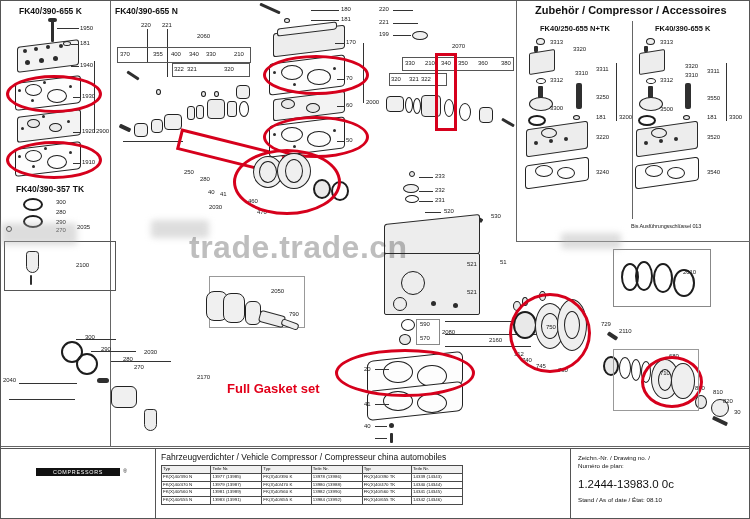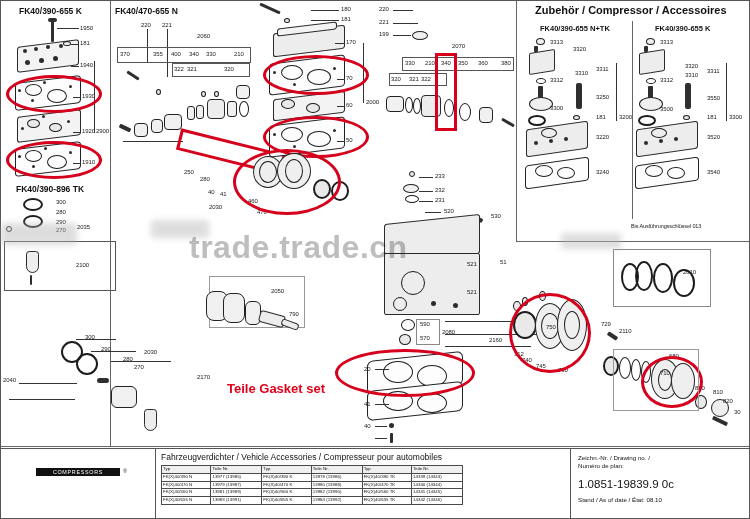--- a/index.html
+++ b/index.html
@@ -138,21 +138,21 @@
   <div class="dot" style="left:17px;top:154px;width:3px;height:3px;"></div>
   <div class="dot" style="left:31px;top:164px;width:3px;height:3px;"></div>
   <div class="dot" style="left:43px;top:146px;width:3px;height:3px;"></div>
   <div class="dot" style="left:68px;top:150px;width:3px;height:3px;"></div>
   <div class="ln hl" style="left:72px;top:162px;width:8px;"></div>
   <div class="lbl" style="left:81px;top:158px;">1910</div>
 
   <div class="ell" style="left:5px;top:74px;width:96px;height:38px;"></div>
   <div class="ell" style="left:5px;top:140px;width:96px;height:38px;"></div>
 
-  <div class="hdr" style="left:15px;top:183px;">FK40/390-896 TK</div>
+  <div class="hdr" style="left:15px;top:183px;">FK40/390-357 TK</div>
   <div class="ring" style="left:22px;top:197px;width:20px;height:13px;border-width:2px;"></div>
   <div class="ring" style="left:22px;top:214px;width:20px;height:13px;border-width:2px;"></div>
   <div class="lbl" style="left:55px;top:198px;">300</div>
   <div class="lbl" style="left:55px;top:208px;">280</div>
   <div class="lbl" style="left:55px;top:218px;">290</div>
   <div class="lbl" style="left:55px;top:226px;">270</div>
   <div class="lbl" style="left:76px;top:223px;">2035</div>
   <div class="ring" style="left:5px;top:225px;width:6px;height:6px;"></div>
 
   <div class="box" style="left:3px;top:240px;width:112px;height:50px;"></div>
@@ -170,21 +170,21 @@
   <div class="cyl" style="left:110px;top:385px;width:26px;height:22px;border-radius:6px;"></div>
   <div class="bolt" style="left:96px;top:377px;width:12px;height:5px;border-radius:3px;"></div>
   <div class="blk" style="left:143px;top:408px;width:13px;height:22px;border-radius:4px 4px 8px 8px;"></div>
   <div class="ln hl" style="left:75px;top:338px;width:40px;"></div>
   <div class="ln hl" style="left:90px;top:350px;width:45px;"></div>
   <div class="ln hl" style="left:110px;top:360px;width:60px;"></div>
   <div class="ln hl" style="left:18px;top:382px;width:58px;"></div>
   <div class="ln hl" style="left:8px;top:398px;width:66px;"></div>
   <div class="lbl" style="left:2px;top:376px;">2040</div>
 
-  <div class="hdr" style="left:114px;top:5px;">FK40/470-655 N</div>
+  <div class="hdr" style="left:114px;top:5px;">FK40/390-655 N</div>
 
   <div class="lbl" style="left:140px;top:21px;">220</div>
   <div class="lbl" style="left:161px;top:21px;">221</div>
   <div class="lbl" style="left:196px;top:32px;">2060</div>
   <div class="ln vl" style="left:146px;top:28px;height:34px;"></div>
   <div class="ln vl" style="left:166px;top:28px;height:48px;"></div>
   <div class="box" style="left:116px;top:46px;width:134px;height:16px;"></div>
   <div class="lbl" style="left:119px;top:50px;">370</div>
   <div class="lbl" style="left:152px;top:50px;">355</div>
   <div class="lbl" style="left:170px;top:50px;">400</div>
@@ -308,21 +308,21 @@
   <div class="lbl" style="left:434px;top:196px;">231</div>
   <div class="ln hl" style="left:418px;top:176px;width:14px;"></div>
   <div class="ln hl" style="left:418px;top:190px;width:14px;"></div>
   <div class="ln hl" style="left:418px;top:200px;width:14px;"></div>
   <div class="ringf" style="left:408px;top:170px;width:6px;height:6px;"></div>
   <div class="cyl" style="left:402px;top:183px;width:16px;height:9px;border-radius:50%;"></div>
   <div class="ring" style="left:404px;top:194px;width:14px;height:8px;"></div>
 
   <div class="hdr big" style="left:534px;top:3px;">Zubehör / Compressor / Accessoires</div>
   <div class="sep" style="left:631px;top:20px;width:1px;height:198px;"></div>
-  <div class="hdr" style="left:539px;top:23px;font-size:7.5px;">FK40/390-655 N+TK</div>
+  <div class="hdr" style="left:539px;top:23px;font-size:7.5px;">FK40/250-655 N+TK</div>
   <div class="hdr" style="left:654px;top:23px;font-size:7.5px;">FK40/390-655 K</div>
 
   <div class="cyl" style="left:535px;top:37px;width:9px;height:7px;border-radius:50%;"></div>
   <div class="lbl" style="left:549px;top:38px;">3313</div>
   <div class="blk" style="left:528px;top:50px;width:26px;height:22px;border-radius:2px;transform:skewY(-9deg);"></div>
   <div class="bolt" style="left:533px;top:45px;width:4px;height:6px;"></div>
   <div class="lbl" style="left:572px;top:45px;">3320</div>
   <div class="ring" style="left:535px;top:77px;width:10px;height:6px;"></div>
   <div class="lbl" style="left:549px;top:76px;">3312</div>
   <div class="lbl" style="left:574px;top:69px;">3310</div>
@@ -458,21 +458,21 @@
   <div class="box" style="left:208px;top:275px;width:96px;height:52px;border-color:#999;"></div>
   <div class="lbl" style="left:270px;top:287px;">2050</div>
   <div class="lbl" style="left:288px;top:310px;">790</div>
   <div class="cyl" style="left:205px;top:290px;width:22px;height:30px;border-radius:8px;"></div>
   <div class="cyl" style="left:222px;top:292px;width:22px;height:30px;border-radius:8px;"></div>
   <div class="cyl" style="left:244px;top:300px;width:16px;height:24px;border-radius:6px;"></div>
   <div class="blk" style="left:258px;top:312px;width:26px;height:12px;border-radius:3px;transform:rotate(15deg);"></div>
   <div class="blk" style="left:280px;top:320px;width:18px;height:7px;border-radius:3px;transform:rotate(20deg);"></div>
 
   <div class="lbl" style="left:196px;top:373px;">2170</div>
-  <div class="redtxt" style="left:226px;top:380px;">Teile Gasket set</div>
+  <div class="redtxt" style="left:226px;top:380px;">Full Gasket set</div>
 
   <div class="gask" style="left:366px;top:355px;width:96px;height:34px;border-radius:6px;transform:skewY(-6deg);"></div>
   <div class="ring" style="left:382px;top:360px;width:30px;height:22px;"></div>
   <div class="ring" style="left:416px;top:364px;width:30px;height:22px;"></div>
   <div class="gask" style="left:366px;top:385px;width:96px;height:30px;border-radius:6px;transform:skewY(-6deg);"></div>
   <div class="ring" style="left:382px;top:390px;width:30px;height:20px;"></div>
   <div class="ring" style="left:416px;top:392px;width:30px;height:20px;"></div>
   <div class="lbl" style="left:363px;top:365px;">20</div>
   <div class="lbl" style="left:363px;top:400px;">41</div>
   <div class="lbl" style="left:363px;top:422px;">40</div>
@@ -492,21 +492,21 @@
 
   <div id="footer">
     <div class="fcell" id="f-logo">
       <div class="logo">
         <div class="sub">COMPRESSORS</div>
         <div class="reg">®</div>
       </div>
     </div>
 
     <div class="fcell" id="f-mid">
-      <div id="f-title">Fahrzeugverdichter / Vehicle Accessories / Compresseur pour automobiles</div>
+      <div id="f-title">Fahrzeugverdichter / Vehicle Compressor / Compresseur china automobiles</div>
       <table class="parts">
         <thead>
           <tr>
             <th class="col-typ">Typ</th>
             <th class="col-nr">Teile Nr.</th>
             <th class="col-typ">Typ</th>
             <th class="col-nr">Teile Nr.</th>
             <th class="col-typ">Typ</th>
             <th class="col-nr">Teile Nr.</th>
           </tr>
@@ -544,18 +544,18 @@
             <td>FK(X)40/655 TK</td>
             <td>14342 (14346)</td>
           </tr>
         </tbody>
       </table>
     </div>
 
     <div class="fcell" id="f-right" style="border-right:none;">
       <div class="k">Zeichn.-Nr. / Drawing no. /</div>
       <div class="k">Numéro de plan:</div>
-      <div class="dn">1.0851-19839.9 0c</div>
+      <div class="dn">1.2444-13983.0 0c</div>
       <div class="st">Stand / As of date / État: 08.10</div>
     </div>
   </div>
 
 </div>
 
 </body></html>

